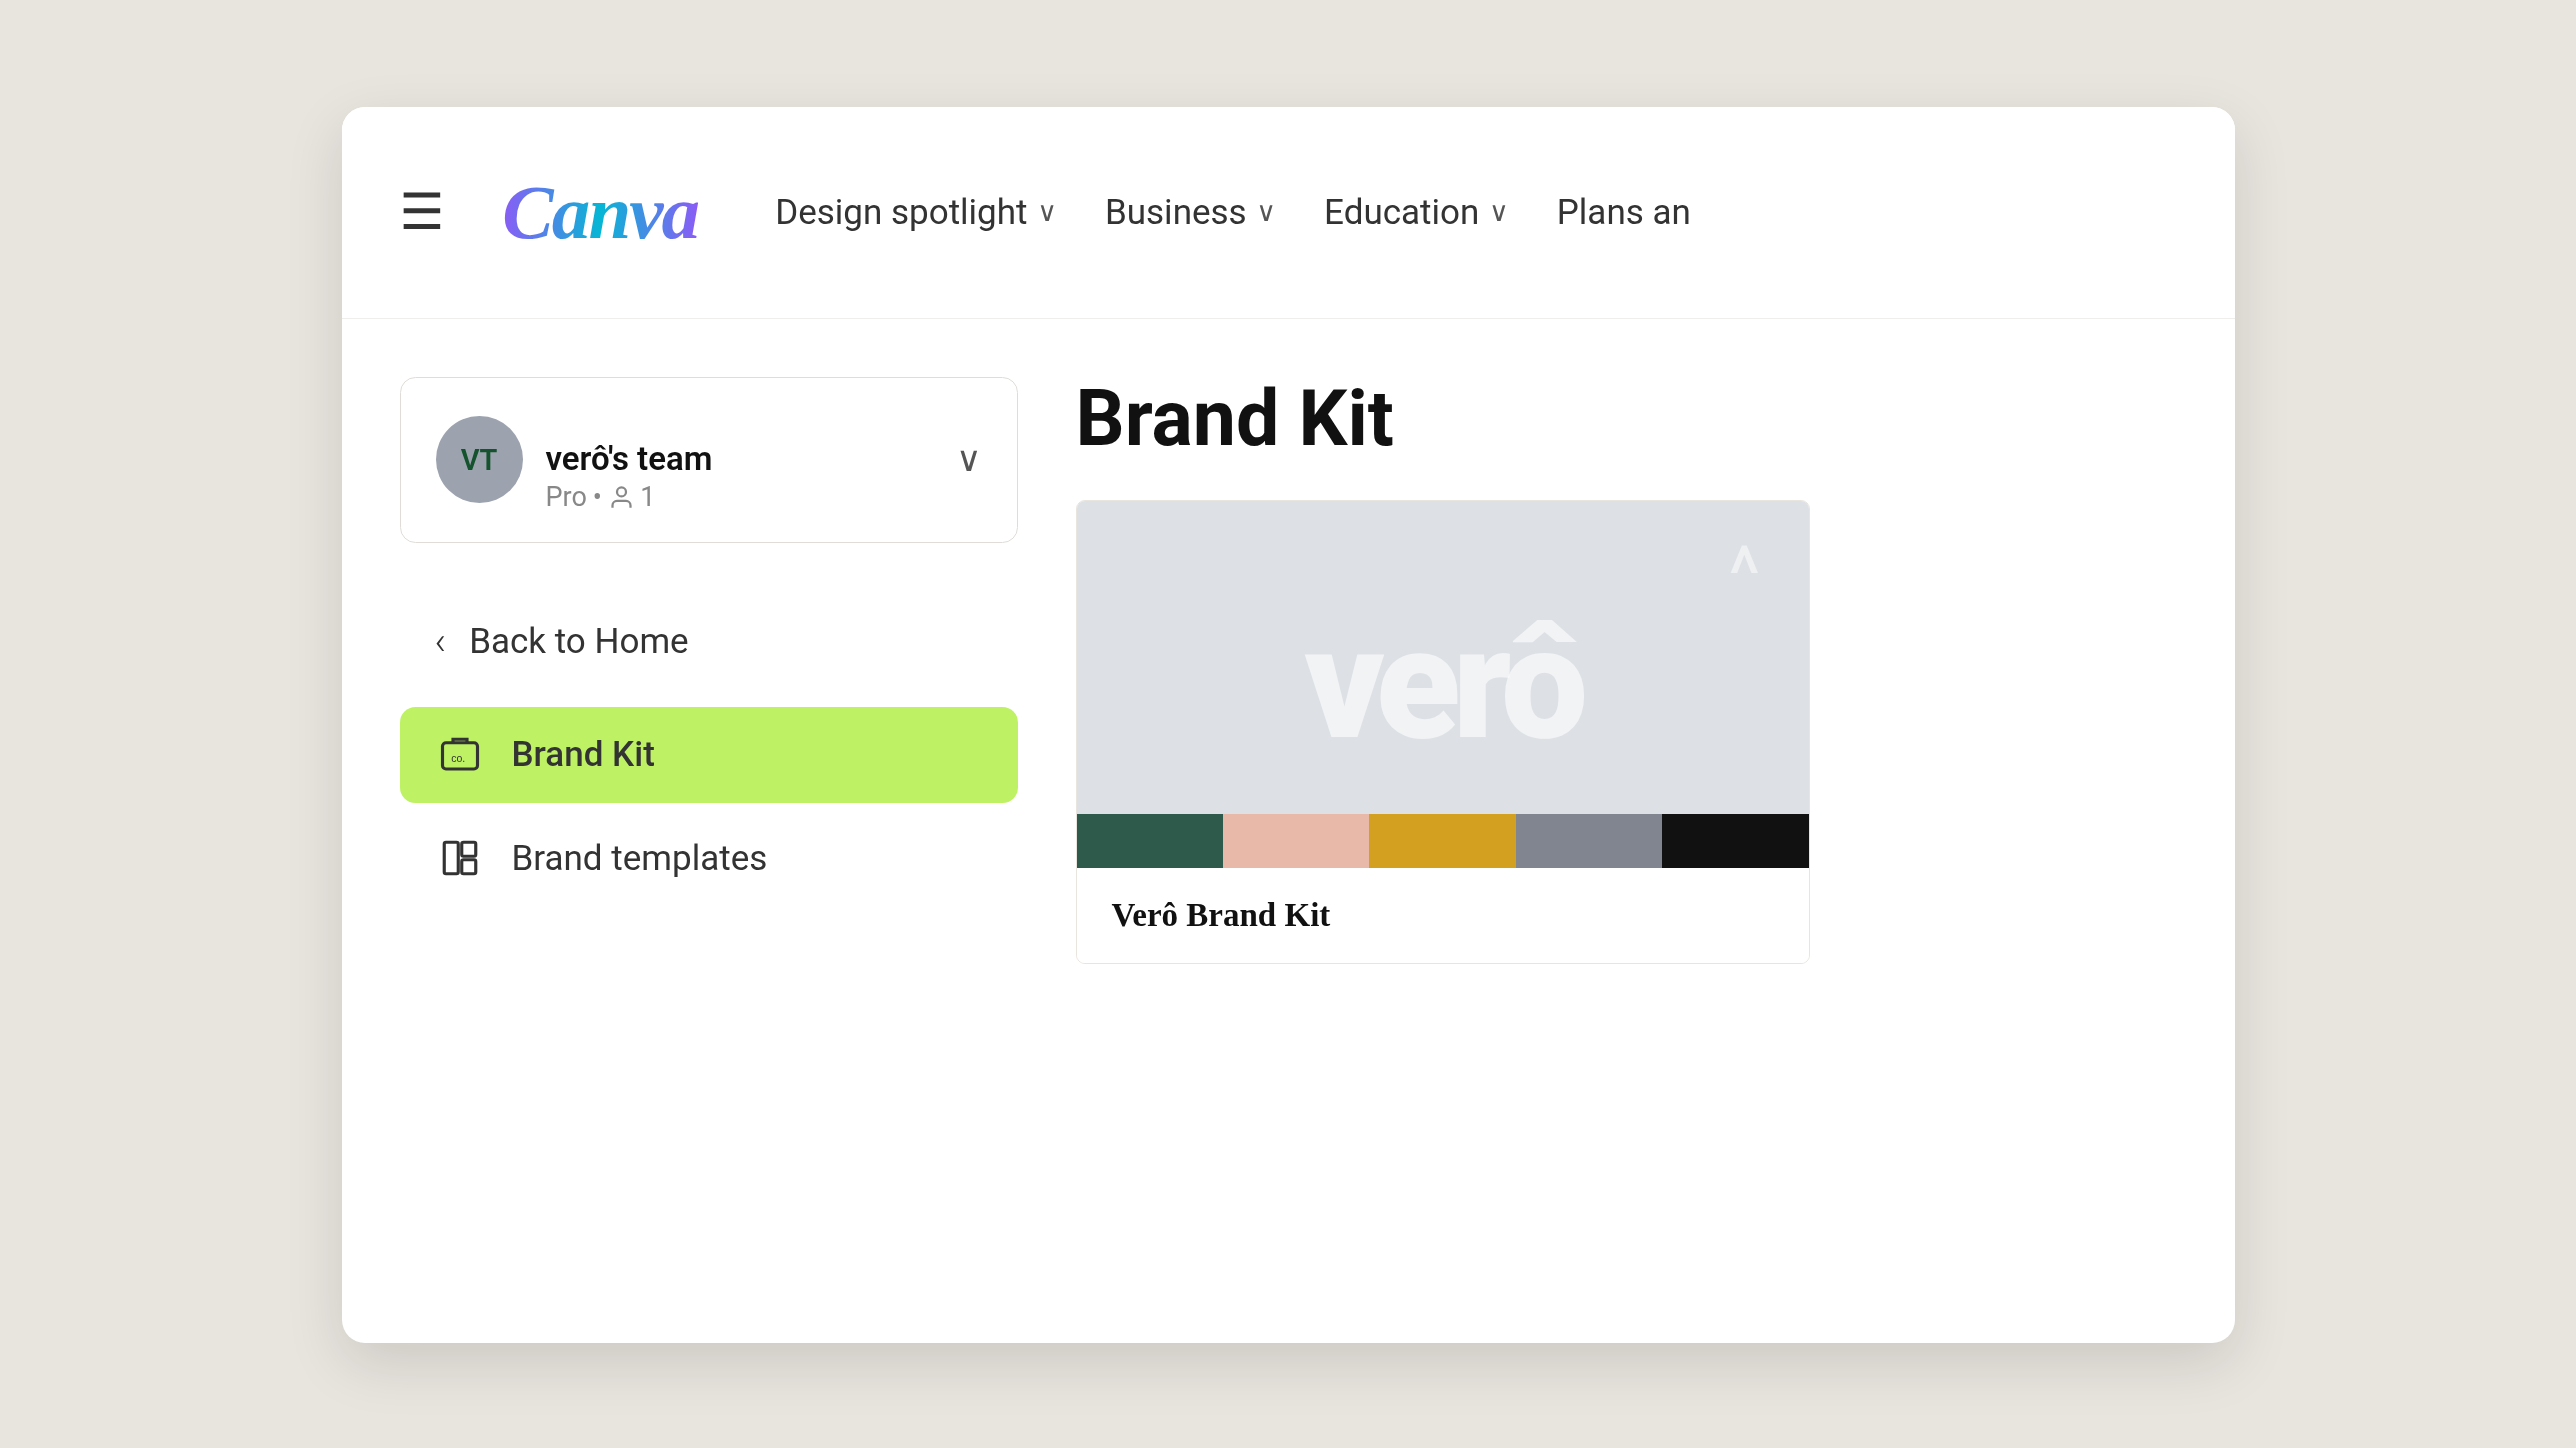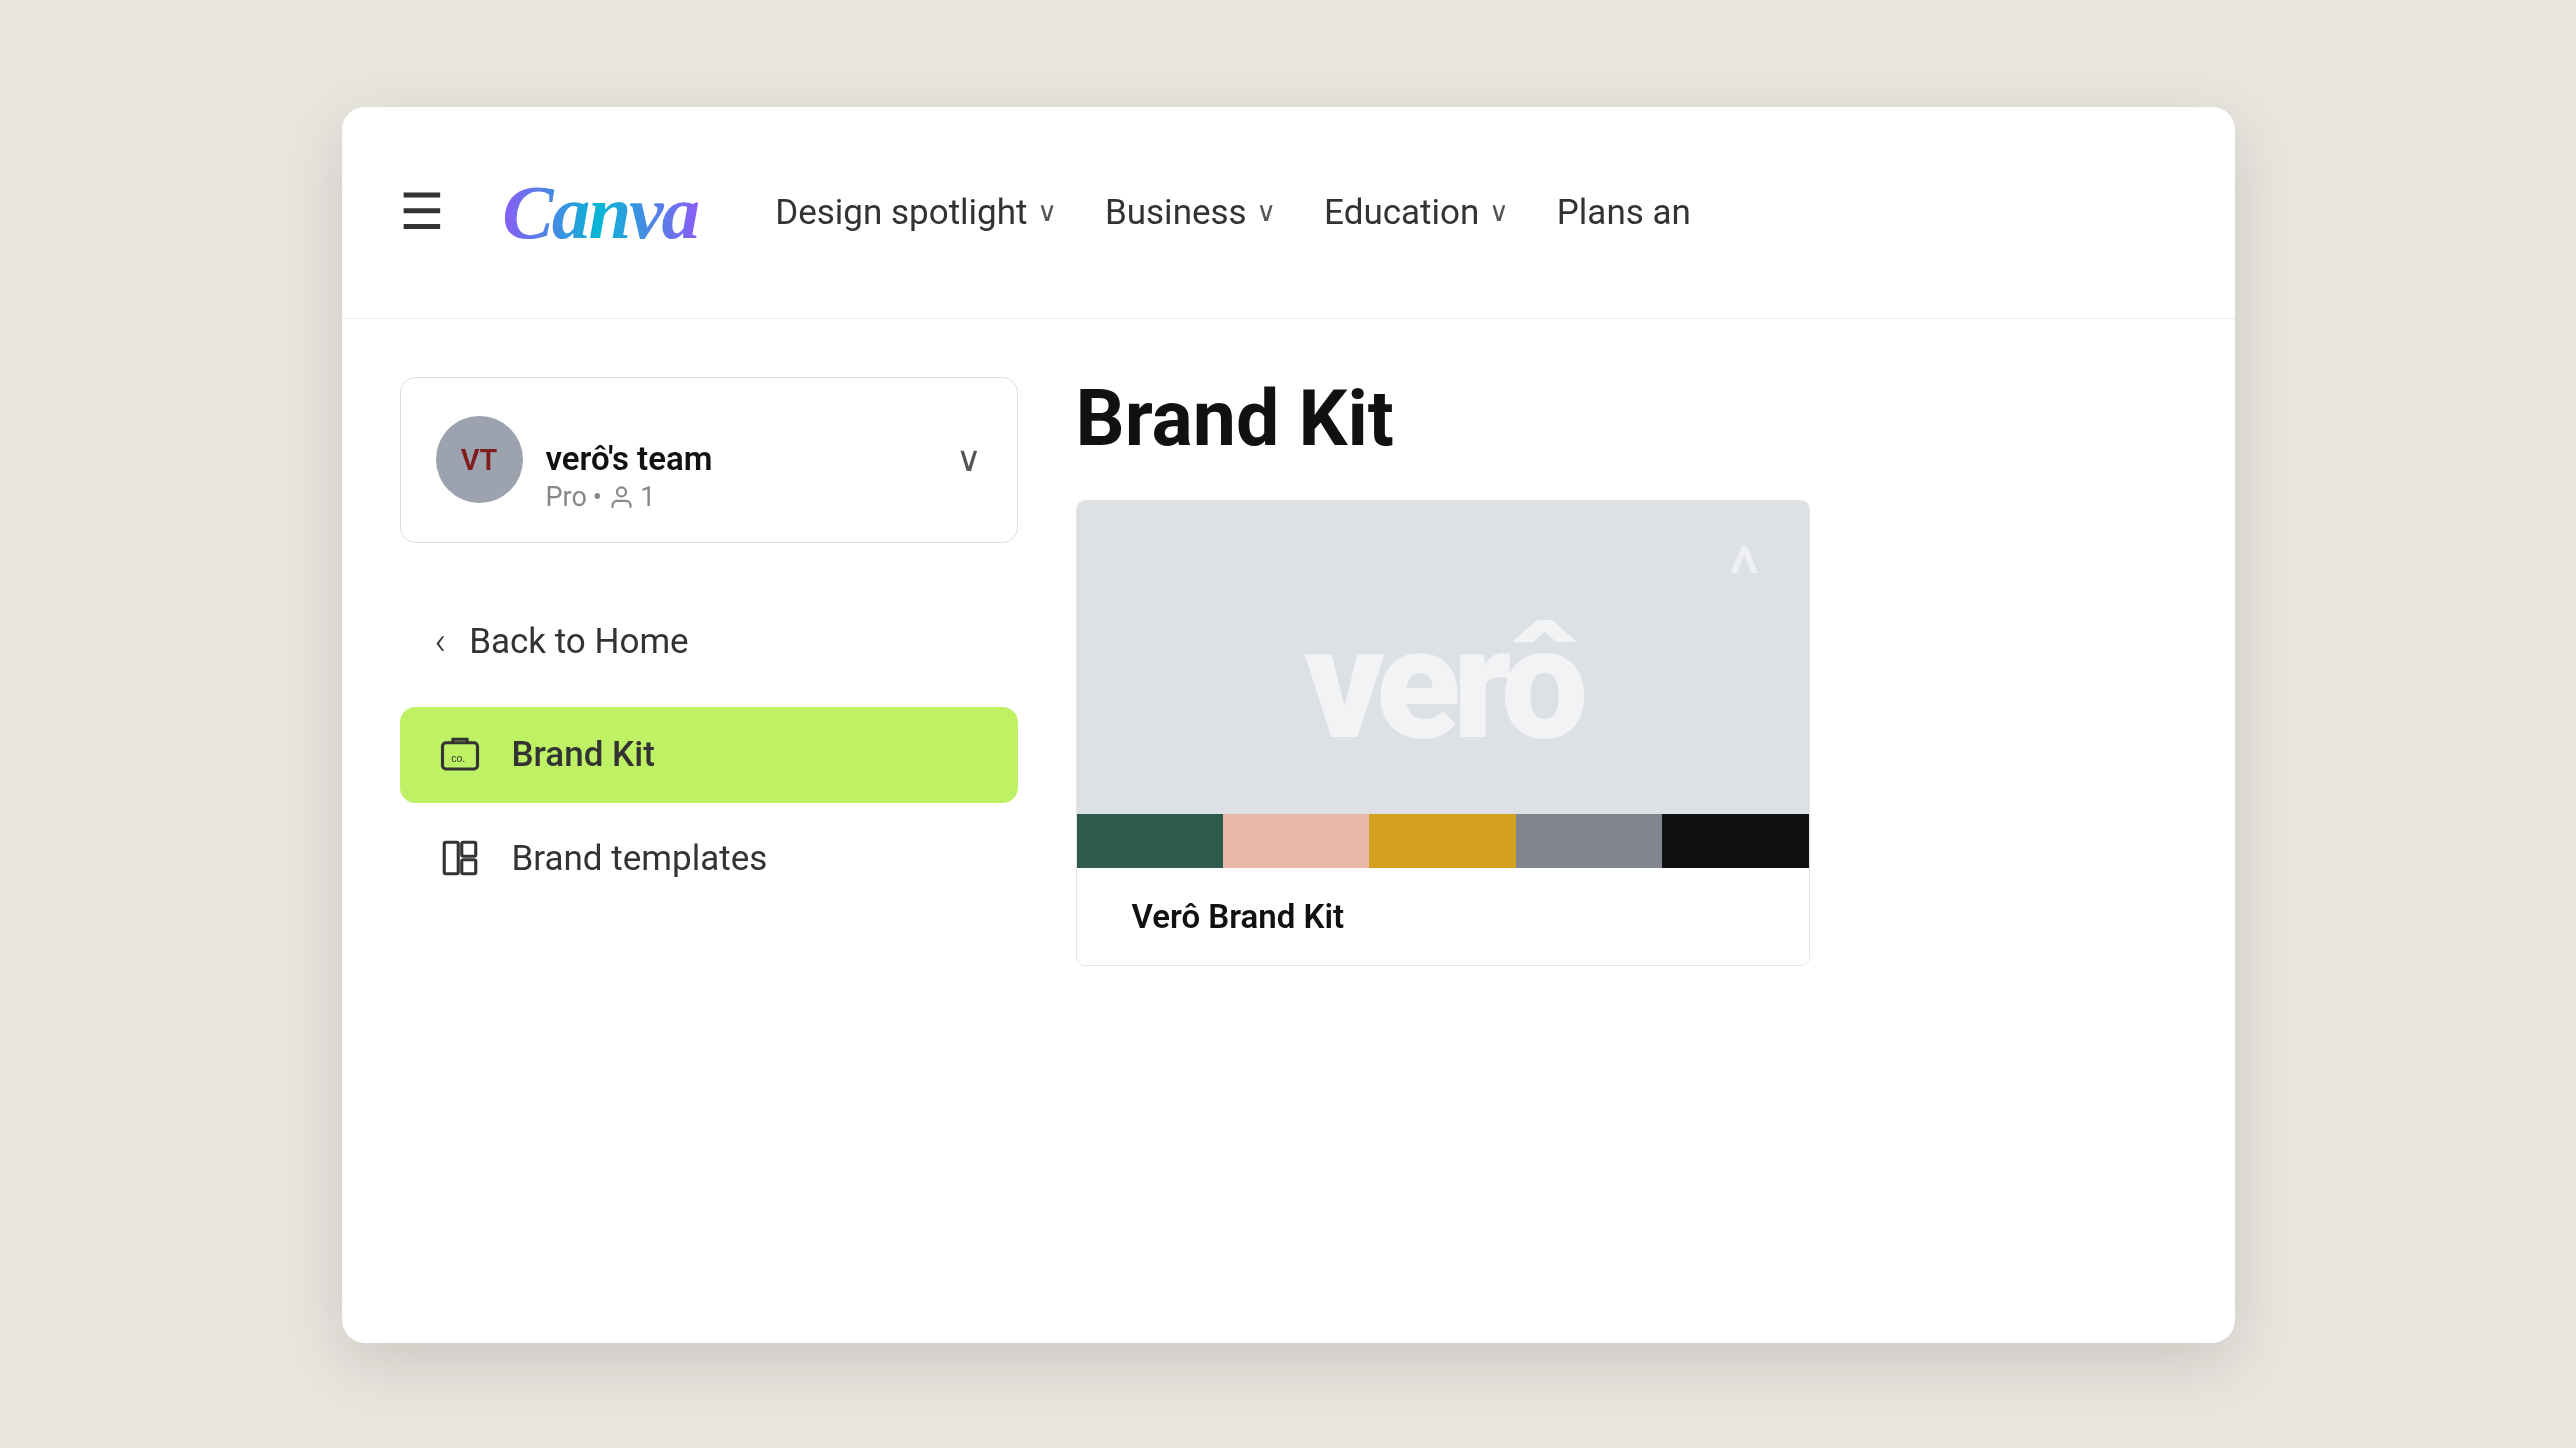--- a/index.html
+++ b/index.html
@@ -114,21 +114,21 @@
     }
 
     .team-avatar {
       width: 87px;
       height: 87px;
       border-radius: 50%;
       background: #9ca3af;
       display: flex;
       align-items: center;
       justify-content: center;
-      color: #7f1d1d;
+      color: #14532d;
       font-size: 29px;
       font-weight: 600;
       flex-shrink: 0;
     }
 
     .team-info {
       flex: 1;
     }
 
     .team-name {
@@ -277,22 +277,23 @@
       bottom: 0;
       left: 0;
       right: 0;
     }
 
     .color-swatch {
       flex: 1;
     }
 
     .brand-kit-card-footer {
-      padding: 29px 55px;
+      padding: 29px 35px;
       background: #fff;
+      font-family: Liberation Serif, serif;
     }
 
     .brand-kit-name {
       font-size: 33px;
       font-weight: 600;
       color: #111;
     }
   </style>
 </head>
 <body>

